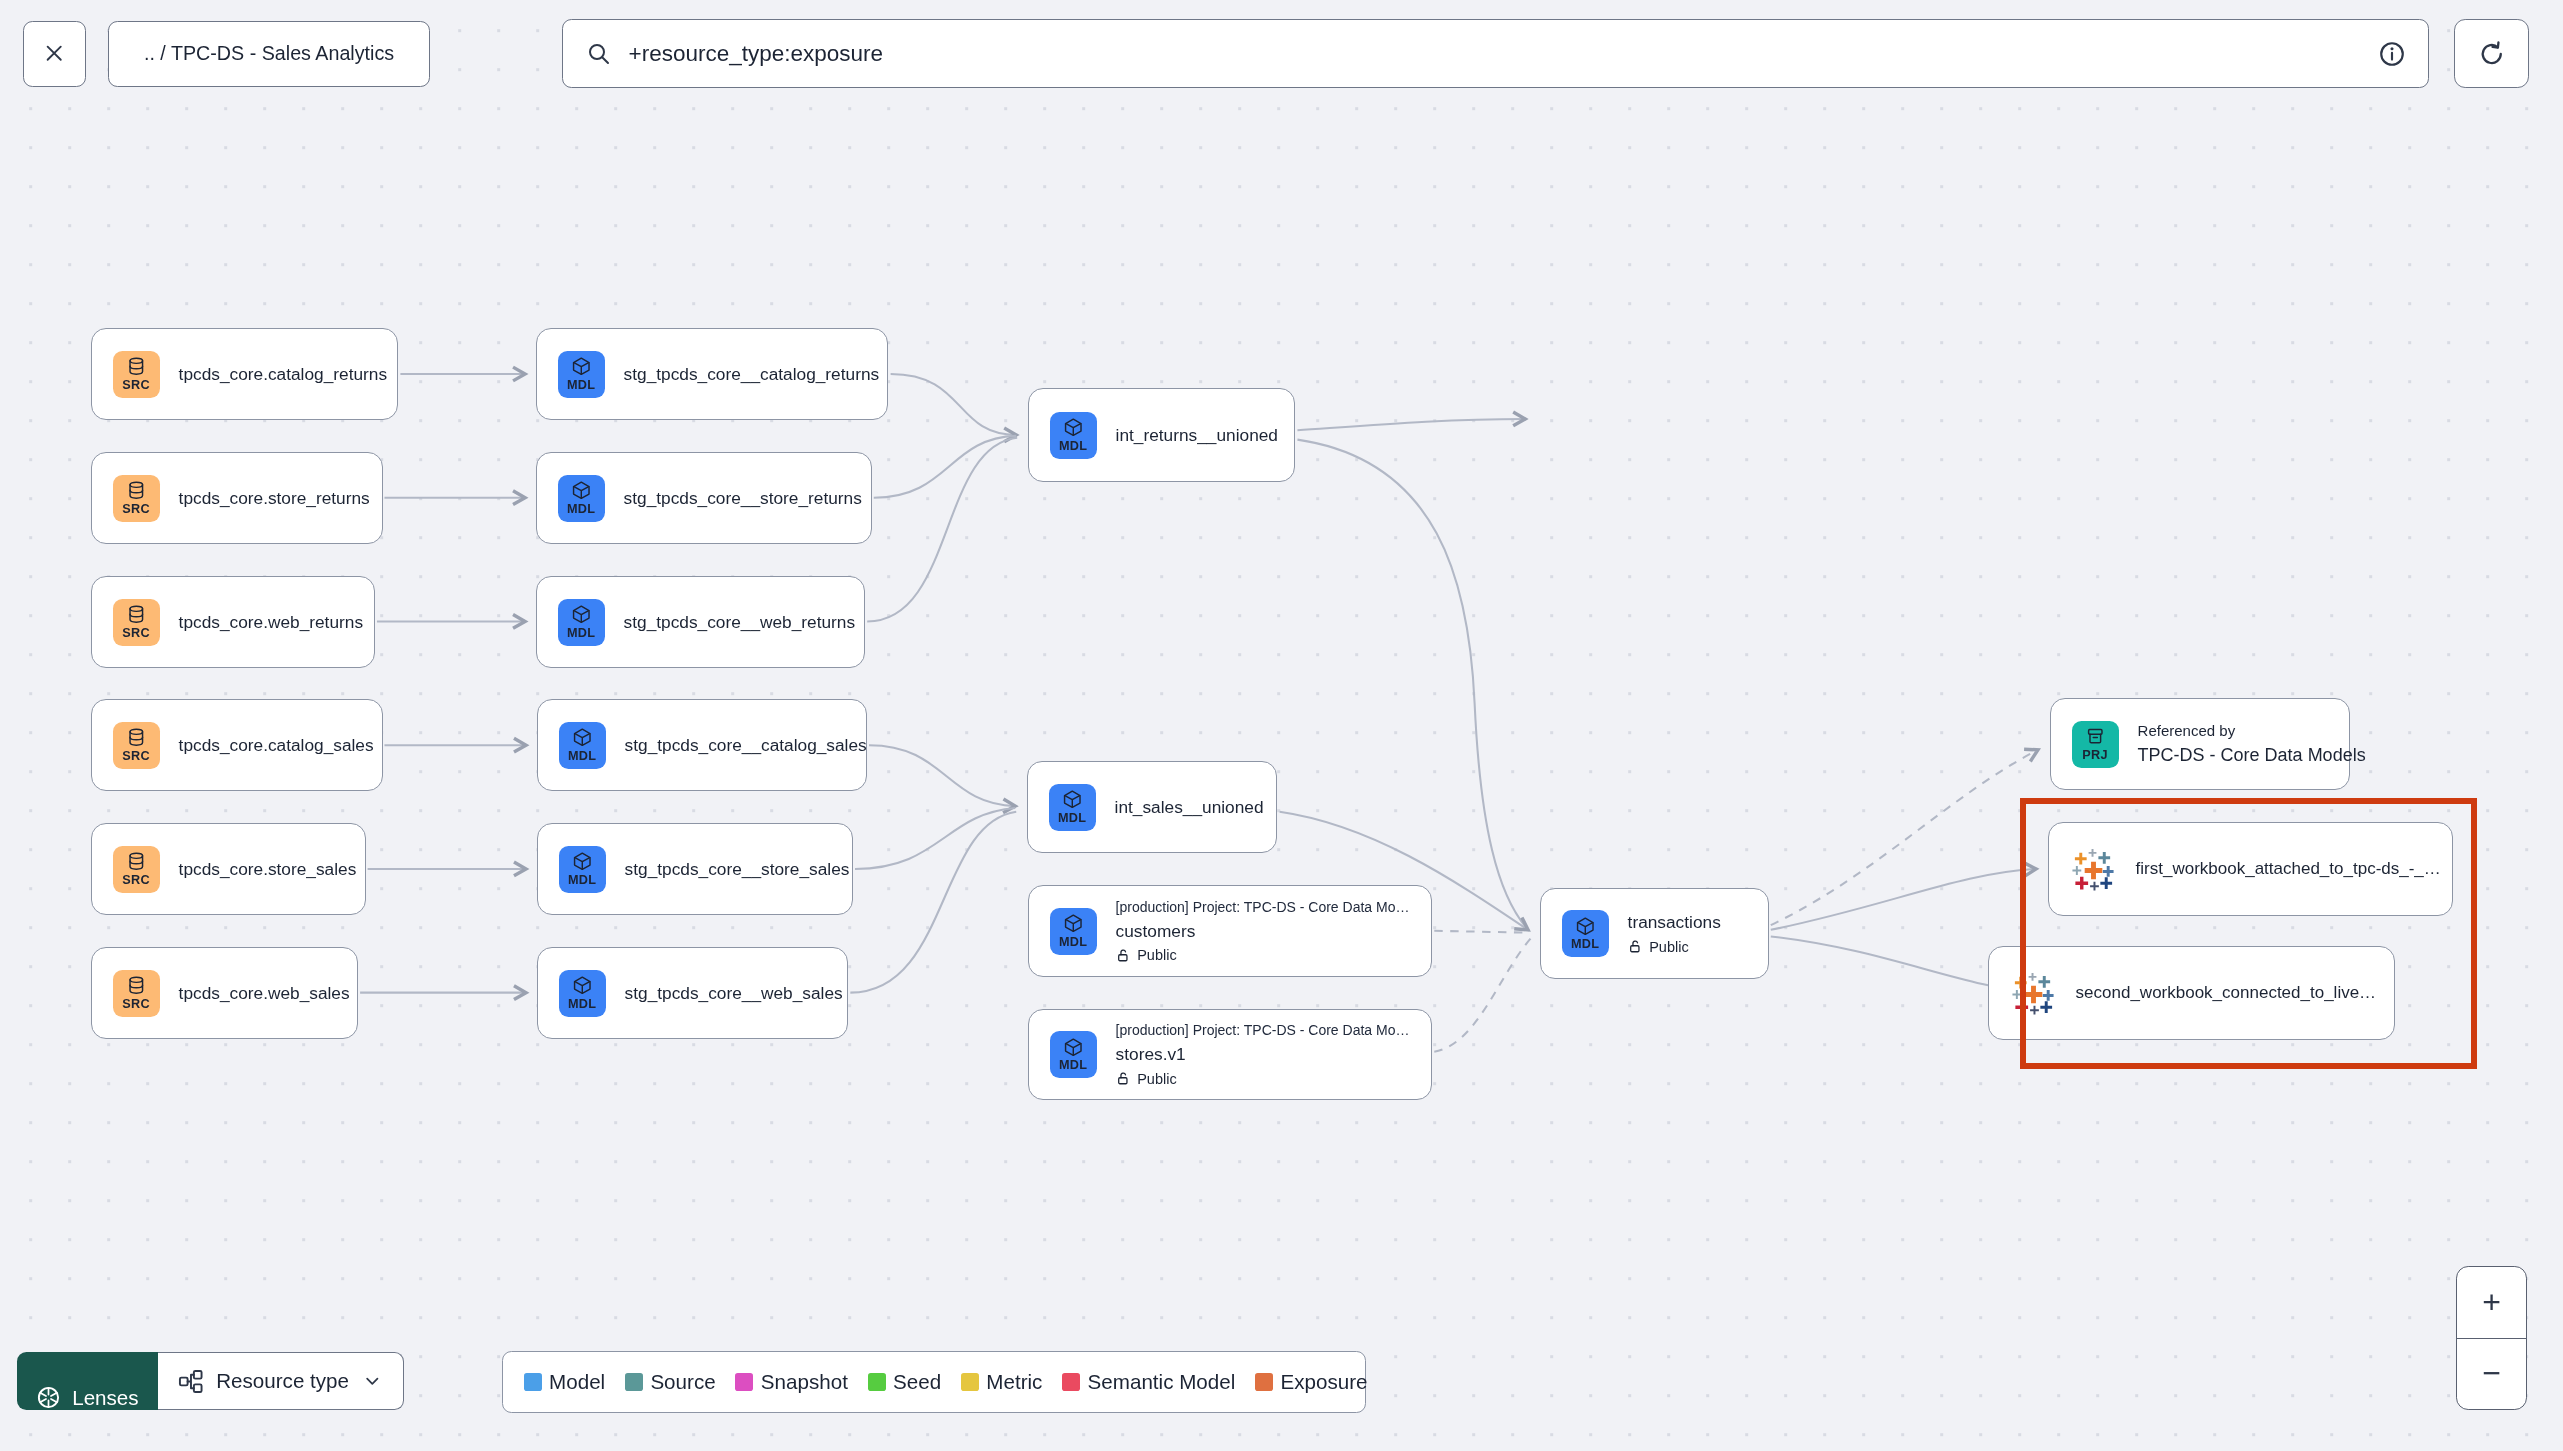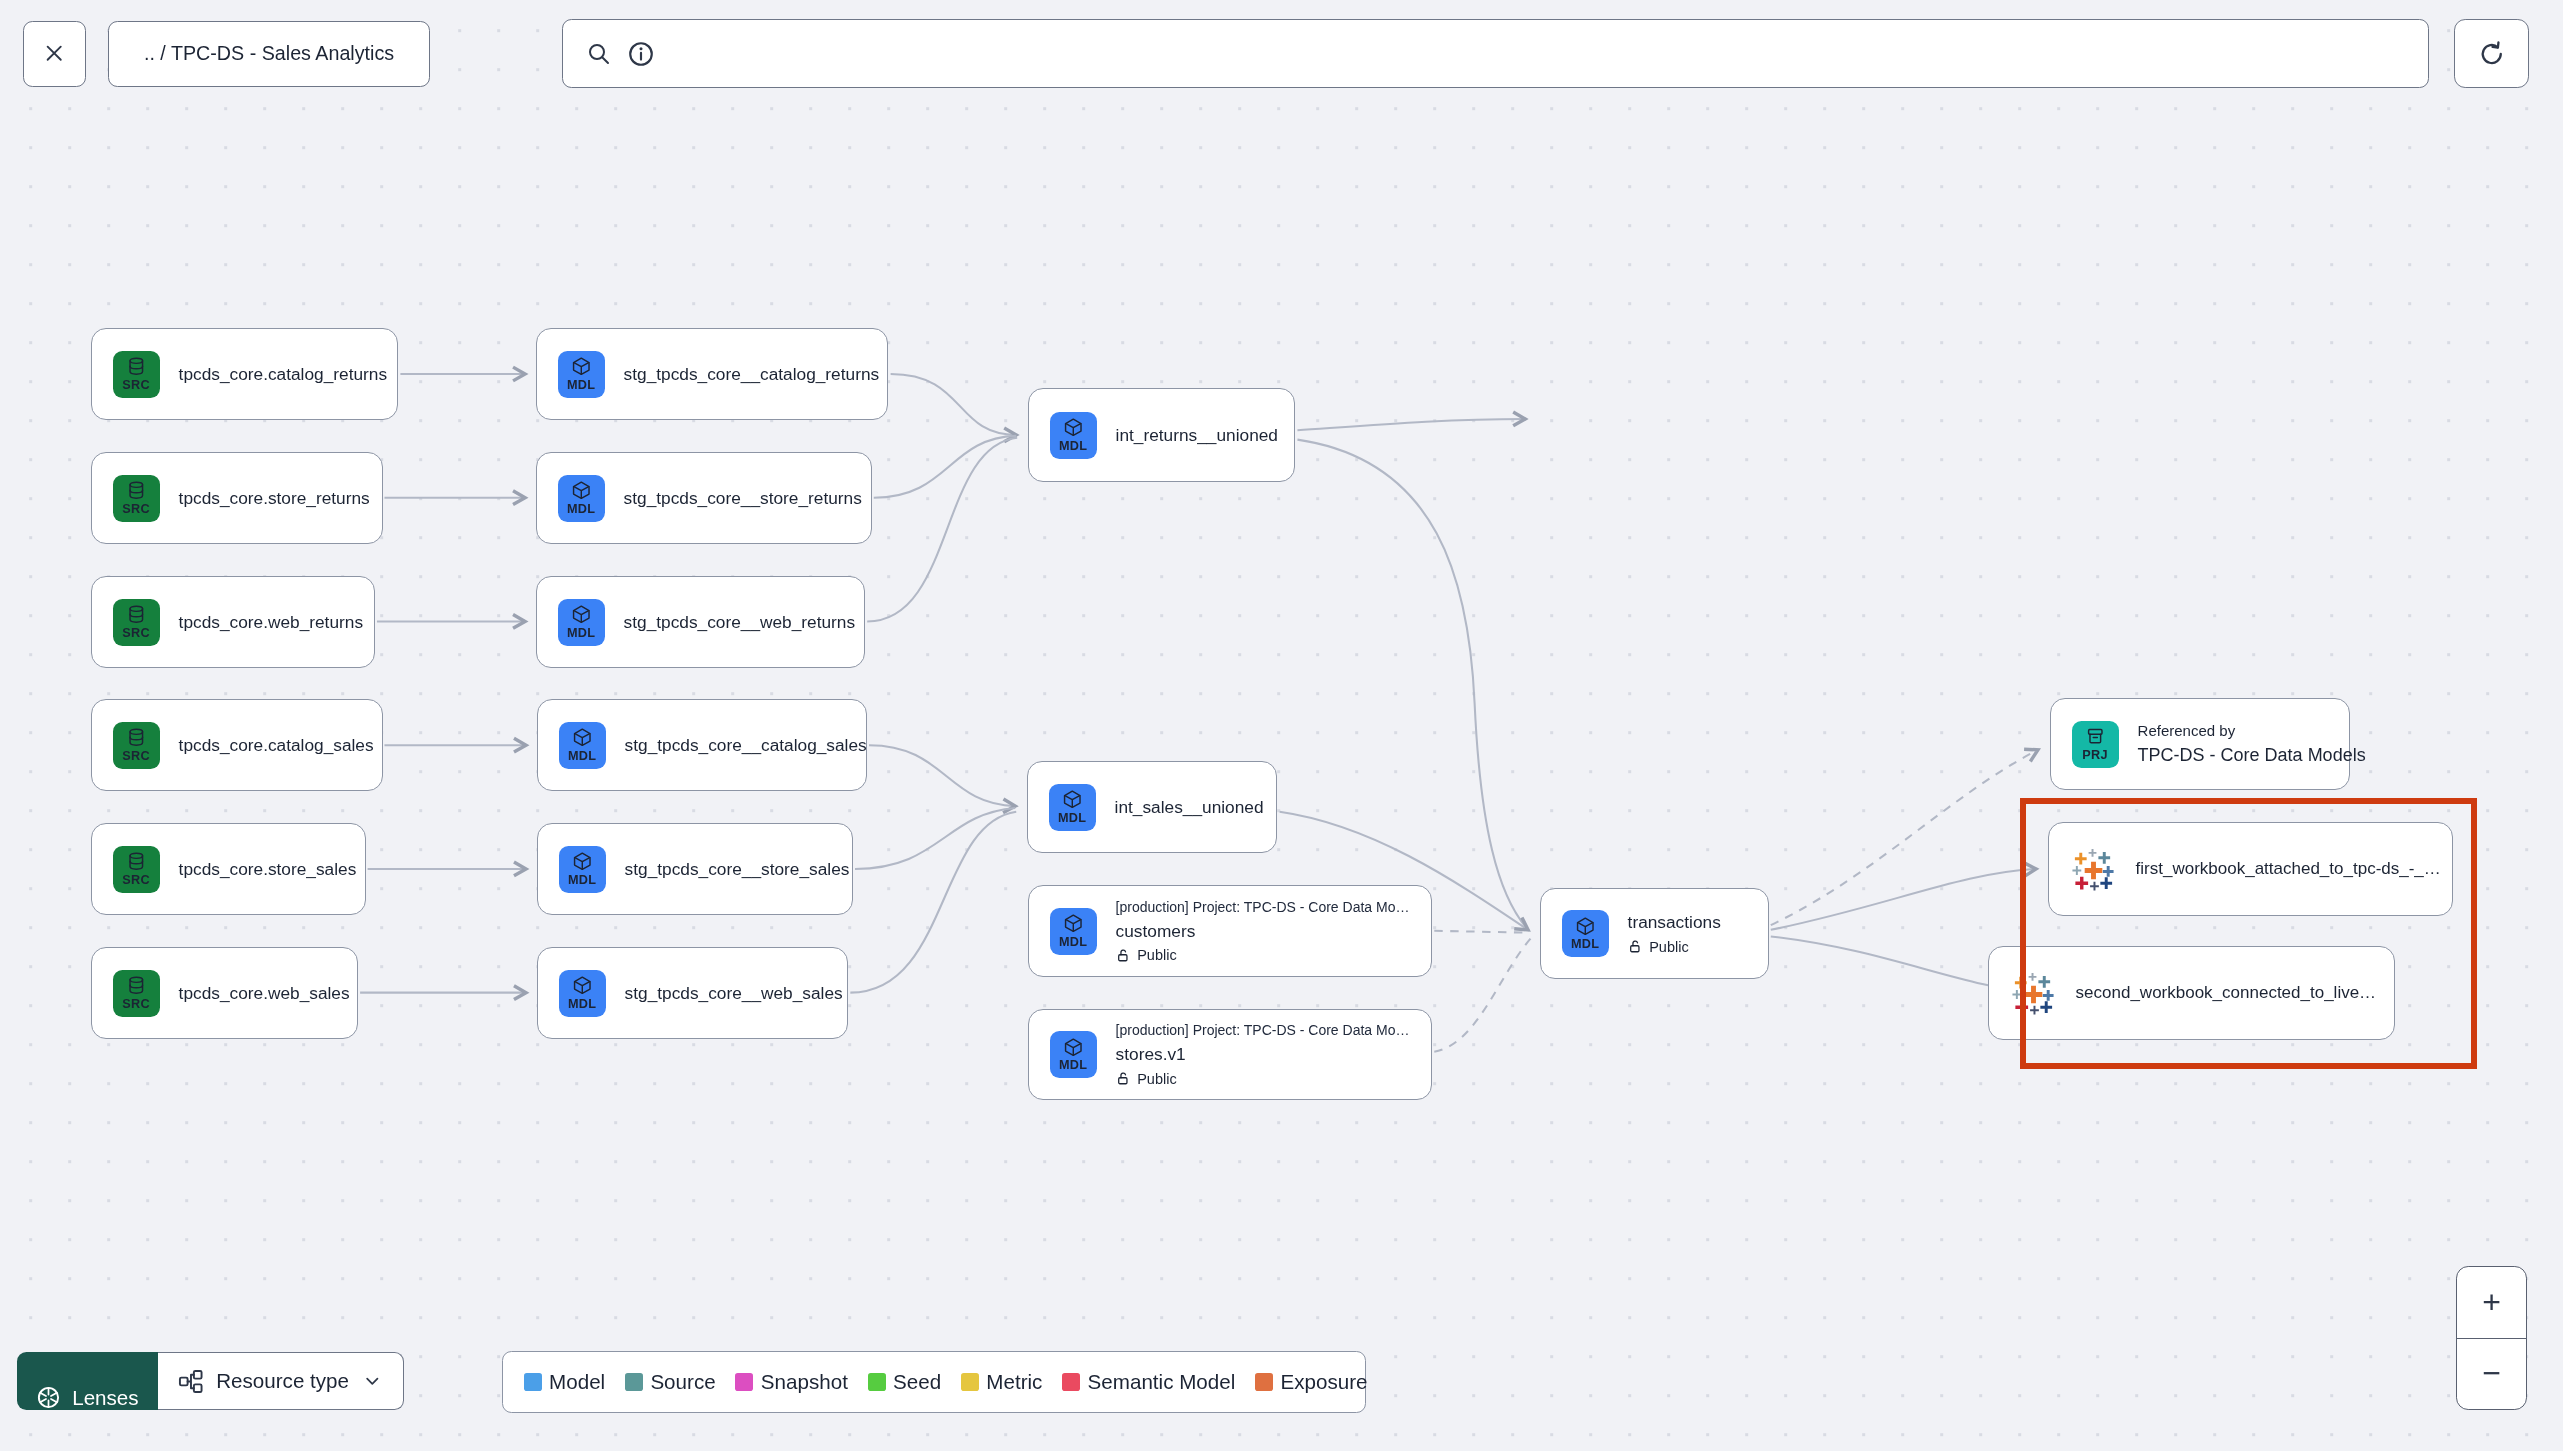--- a/index.html
+++ b/index.html
@@ -20,21 +20,21 @@
   #refresh-btn{left:2454px;top:19px;width:75px;height:69px;border-radius:11.2px;}
   .icon-stroke{stroke:#2e3748;stroke-width:2;fill:none;stroke-linecap:round;stroke-linejoin:round;}
 
   
   .node{position:absolute;background:#fff;border:1.9px solid #8d95a5;border-radius:15px;
         display:flex;align-items:center;padding:0 20.6px;gap:19px;box-sizing:border-box;cursor:pointer;}
   .badge{width:47px;height:47px;border-radius:9.4px;display:flex;flex-direction:column;align-items:center;
          justify-content:center;flex:0 0 auto;color:#1c2434;}
   .badge svg{width:20.6px;height:20.6px;display:block;}
   .btxt{font-size:12.7px;font-weight:600;margin-top:0.9px;letter-spacing:0.3px;}
-  .src .badge{background:#15803d;justify-content:center;}
+  .src .badge{background:#fdba74;justify-content:center;}
   .mdl .badge{background:#3b82f6;}
   .prj .badge{background:#14b8a6;}
   .nlabel{font-size:17.3px;color:#1c2434;white-space:nowrap;}
   .nproj{font-size:14px;color:#222b3d;white-space:nowrap;margin-bottom:5.6px;}
   .ntitle{font-size:15px;color:#1c2434;margin-bottom:5.6px;}
   .naccess{display:flex;align-items:center;gap:6.6px;font-size:14.5px;color:#1c2434;margin-top:5.6px;}
   .naccess svg{width:15px;height:15px;}
   .tlogo{width:47px;height:47px;flex:0 0 auto;}
   .sym{stroke:currentColor;stroke-width:1.7;fill:none;stroke-linecap:round;stroke-linejoin:round;}
 
@@ -137,20 +137,21 @@
 
   <div class="tbtn" id="breadcrumb-btn">
     <span>.. / TPC-DS - Sales Analytics</span>
   </div>
 
   <div id="search-box">
     <svg width="26" height="26" viewBox="0 0 26 26">
       <circle class="icon-stroke" cx="11" cy="11" r="7"></circle>
       <path class="icon-stroke" d="M16.2,16.2 L22,22"></path>
     </svg>
+    <input value="+resource_type:exposure" style="">
     <svg width="28" height="28" viewBox="0 0 26 26">
       <circle class="icon-stroke" cx="13" cy="13" r="10"></circle>
       <path class="icon-stroke" d="M13,12 V18.2"></path>
       <circle cx="13" cy="8.1" r="1.4" fill="#2e3748"></circle>
     </svg>
   </div>
 
   <div class="tbtn" id="refresh-btn">
     <svg width="30" height="30" viewBox="0 0 26 26">
       <path class="icon-stroke" d="M20.6,13 a7.8,7.8 0 1 1 -2.6,-5.8" stroke-width="2.3"></path>

